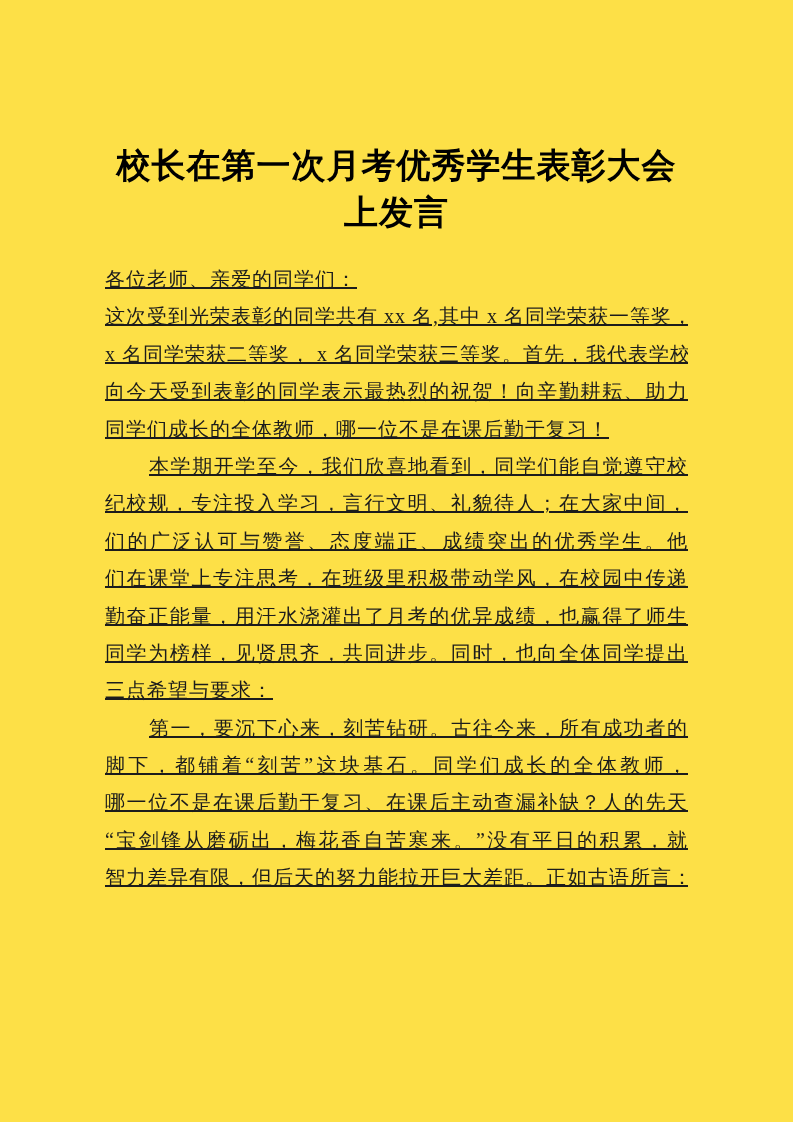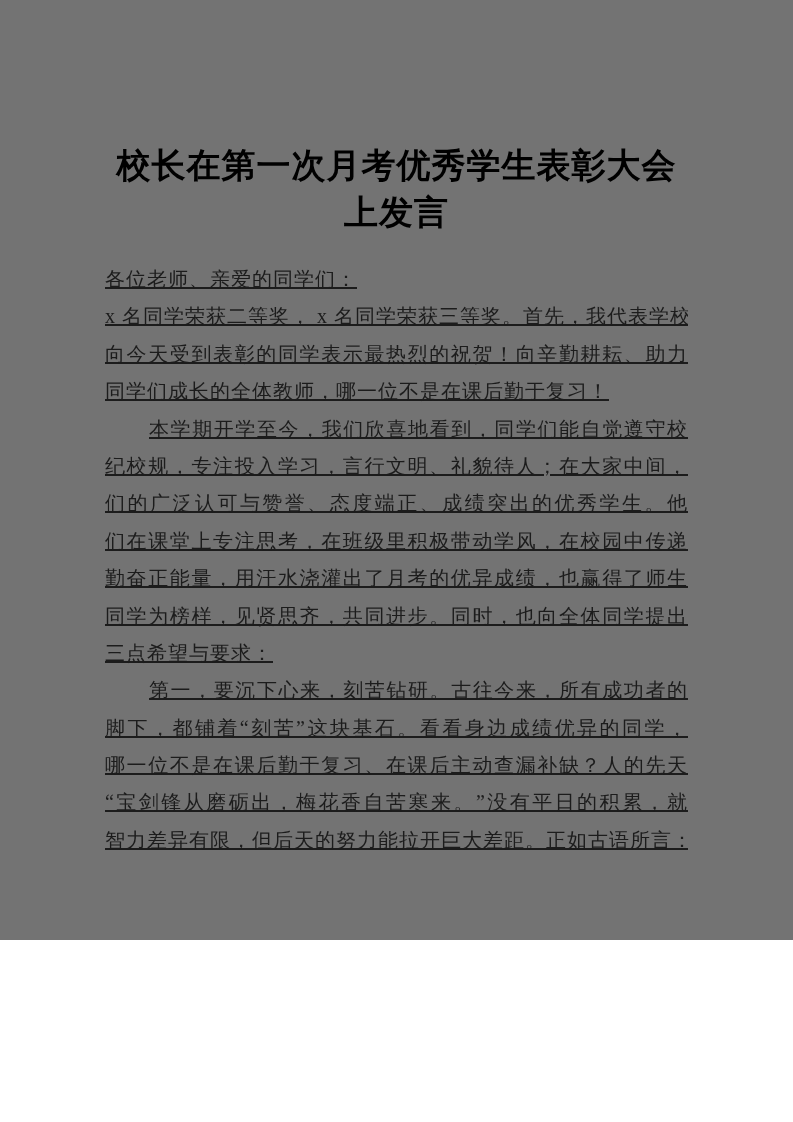--- a/index.html
+++ b/index.html
@@ -1,20 +1,20 @@
 <!DOCTYPE html>
 <html><head>
 <meta charset="utf-8">
 <style>
   html, body { margin: 0; padding: 0; }
   .page {
     position: relative;
     width: 793px;
-    height: 940px;
-    background: #737373;
+    height: 1122px;
+    background: #fde047;
     overflow: hidden;
     font-family: "Liberation Serif", serif;
   }
   .doc {
     position: absolute;
     left: 105px;
     top: 142px;
     width: 583px;
   }
   .doc-title {
@@ -52,31 +52,32 @@
 <div class="page">
   <div class="doc">
 
     <div class="doc-title">
       <div>校长在第一次月考优秀学生表彰大会</div>
       <div>上发言</div>
     </div>
 
     <div class="doc-body">
       <div class="line end">各位老师、亲爱的同学们：</div>
+      <div class="line">这次受到光荣表彰的同学共有 xx 名,其中 x 名同学荣获一等奖，</div>
       <div class="line">x 名同学荣获二等奖， x 名同学荣获三等奖。首先，我代表学校</div>
       <div class="line">向今天受到表彰的同学表示最热烈的祝贺！向辛勤耕耘、助力</div>
       <div class="line end">同学们成长的全体教师，哪一位不是在课后勤于复习！</div>
       <div class="line ind">本学期开学至今，我们欣喜地看到，同学们能自觉遵守校</div>
       <div class="line">纪校规，专注投入学习，言行文明、礼貌待人；在大家中间，</div>
       <div class="line">们的广泛认可与赞誉、态度端正、成绩突出的优秀学生。他</div>
       <div class="line">们在课堂上专注思考，在班级里积极带动学风，在校园中传递</div>
       <div class="line">勤奋正能量，用汗水浇灌出了月考的优异成绩，也赢得了师生</div>
       <div class="line">同学为榜样，见贤思齐，共同进步。同时，也向全体同学提出</div>
       <div class="line end">三点希望与要求：</div>
       <div class="line ind">第一，要沉下心来，刻苦钻研。古往今来，所有成功者的</div>
-      <div class="line">脚下，都铺着“刻苦”这块基石。看看身边成绩优异的同学，</div>
+      <div class="line">脚下，都铺着“刻苦”这块基石。同学们成长的全体教师，</div>
       <div class="line">哪一位不是在课后勤于复习、在课后主动查漏补缺？人的先天</div>
       <div class="line">“宝剑锋从磨砺出，梅花香自苦寒来。”没有平日的积累，就</div>
       <div class="line">智力差异有限，但后天的努力能拉开巨大差距。正如古语所言：</div>
     </div>
 
   </div>
 </div>
 
 </body></html>

